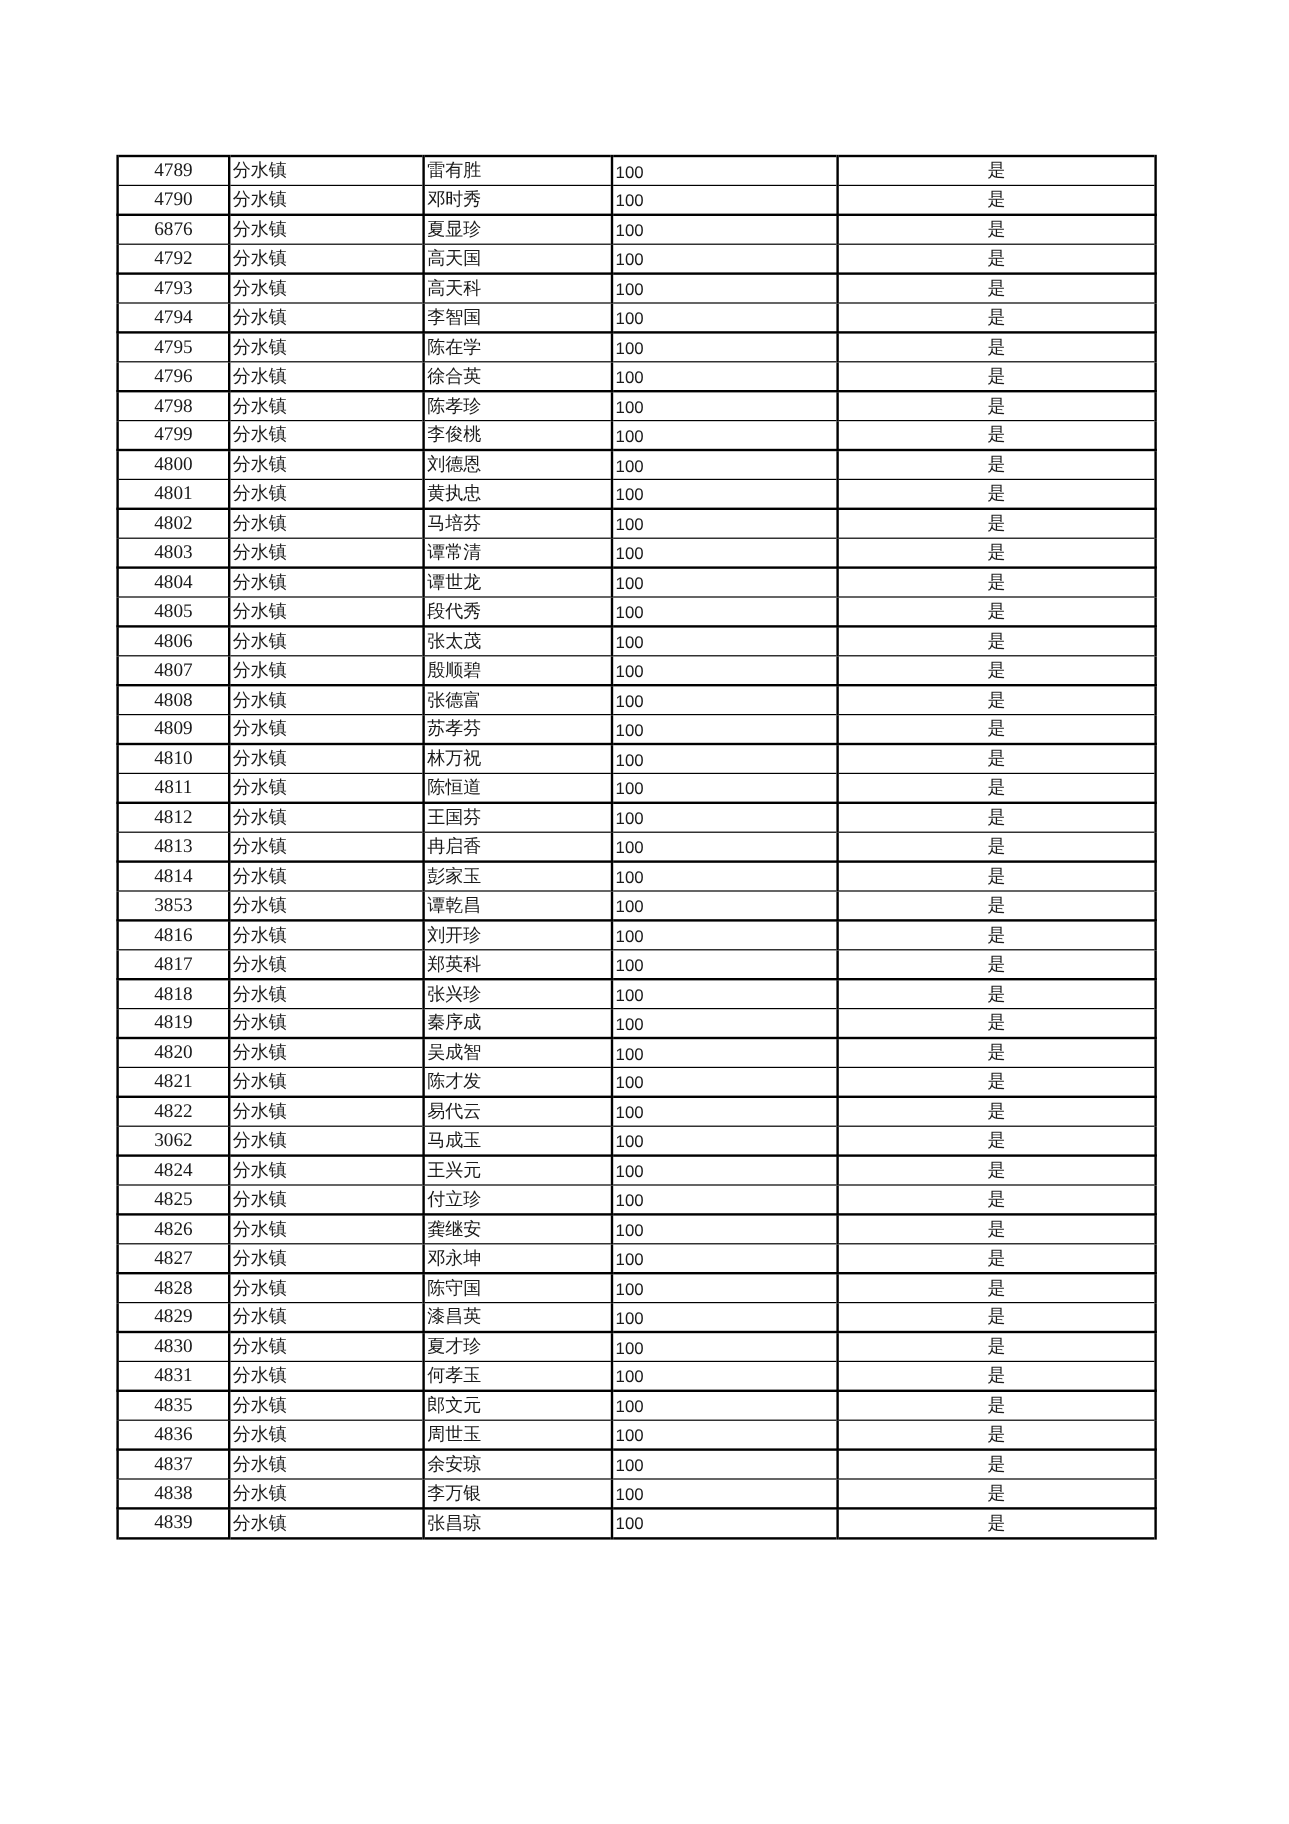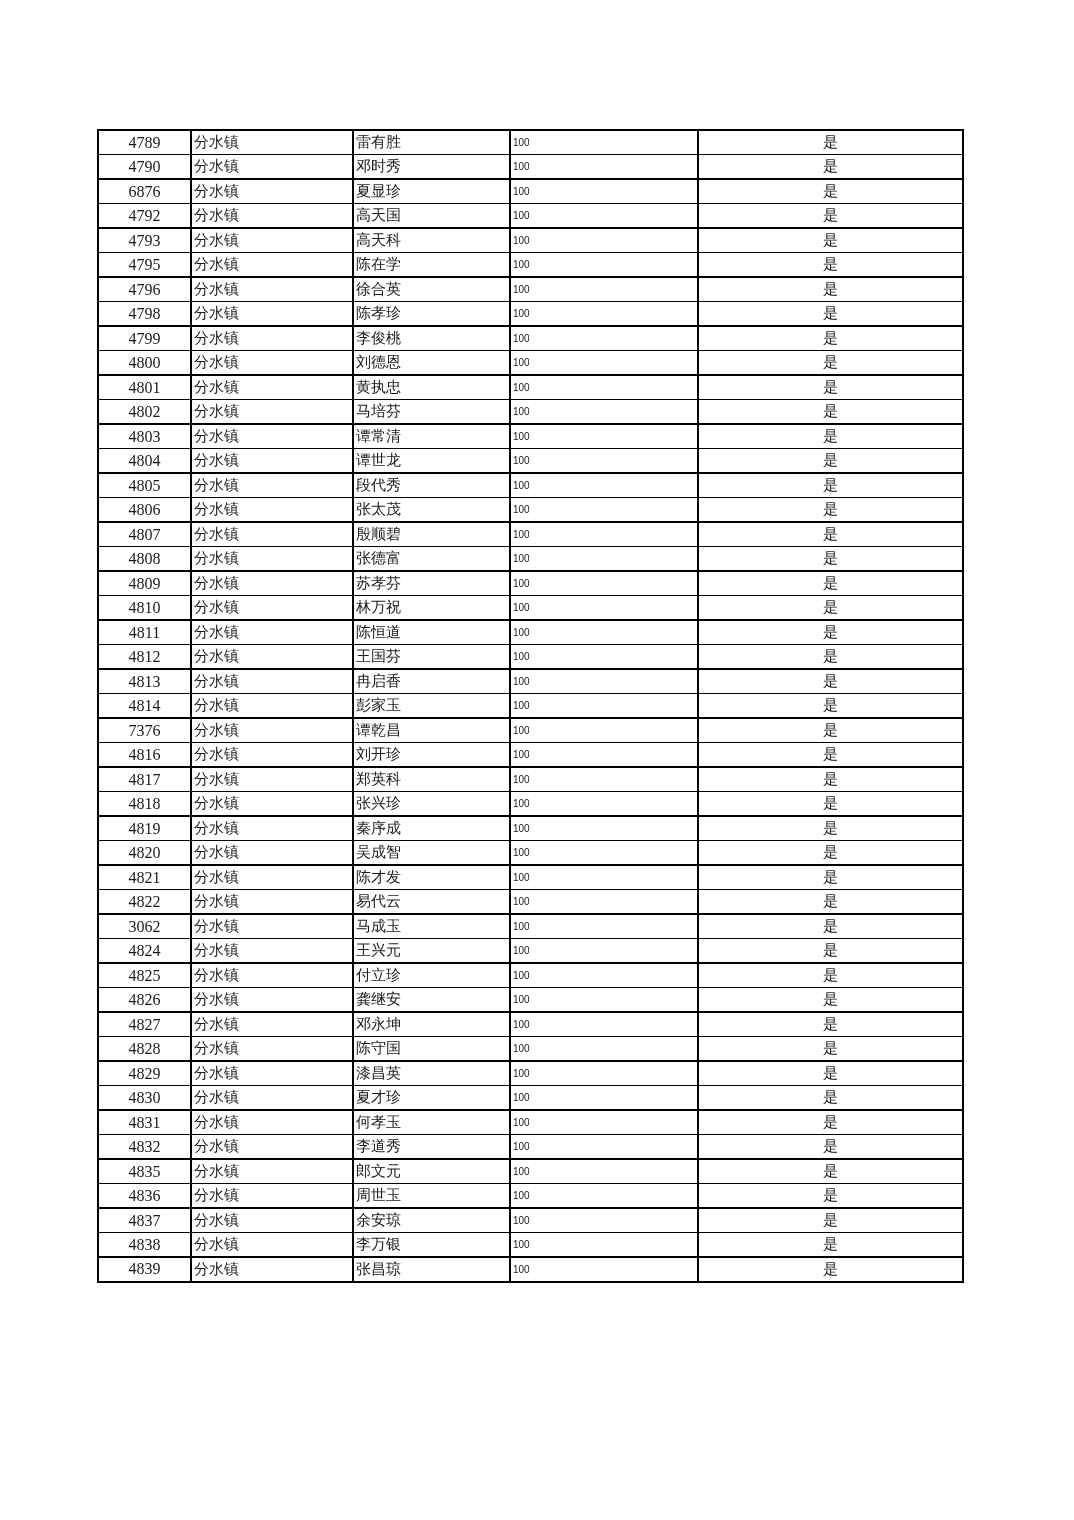--- a/index.html
+++ b/index.html
@@ -48,21 +48,21 @@
   td.col-town, td.col-name {
     text-align: left;
     padding-left: 4px;
     font-family: "Liberation Serif", "DejaVu Serif", serif;
     font-size: 15px;
   }
   td.col-score {
     text-align: left;
     padding-left: 3px;
     font-family: "Liberation Sans", "DejaVu Sans", sans-serif;
-    font-size: 10px;
+    font-size: 14px;
   }
   td.col-passed {
     text-align: center;
     font-family: "Liberation Serif", "DejaVu Serif", serif;
     font-size: 15px;
   }
 </style>
 </head>
 <body>
 
@@ -109,20 +109,27 @@
   </tr>
 
   <tr>
     <td class="col-id">4793</td>
     <td class="col-town">分水镇</td>
     <td class="col-name">高天科</td>
     <td class="col-score">100</td>
     <td class="col-passed">是</td>
   </tr>
 
+  <tr>
+    <td class="col-id">4794</td>
+    <td class="col-town">分水镇</td>
+    <td class="col-name">李智国</td>
+    <td class="col-score">100</td>
+    <td class="col-passed">是</td>
+  </tr>
 
   <tr>
     <td class="col-id">4795</td>
     <td class="col-town">分水镇</td>
     <td class="col-name">陈在学</td>
     <td class="col-score">100</td>
     <td class="col-passed">是</td>
   </tr>
 
   <tr>
@@ -264,21 +271,21 @@
 
   <tr>
     <td class="col-id">4814</td>
     <td class="col-town">分水镇</td>
     <td class="col-name">彭家玉</td>
     <td class="col-score">100</td>
     <td class="col-passed">是</td>
   </tr>
 
   <tr>
-    <td class="col-id">7376</td>
+    <td class="col-id">3853</td>
     <td class="col-town">分水镇</td>
     <td class="col-name">谭乾昌</td>
     <td class="col-score">100</td>
     <td class="col-passed">是</td>
   </tr>
 
   <tr>
     <td class="col-id">4816</td>
     <td class="col-town">分水镇</td>
     <td class="col-name">刘开珍</td>
@@ -399,27 +406,20 @@
   </tr>
 
   <tr>
     <td class="col-id">4831</td>
     <td class="col-town">分水镇</td>
     <td class="col-name">何孝玉</td>
     <td class="col-score">100</td>
     <td class="col-passed">是</td>
   </tr>
 
-  <tr>
-    <td class="col-id">4832</td>
-    <td class="col-town">分水镇</td>
-    <td class="col-name">李道秀</td>
-    <td class="col-score">100</td>
-    <td class="col-passed">是</td>
-  </tr>
 
 
 
   <tr>
     <td class="col-id">4835</td>
     <td class="col-town">分水镇</td>
     <td class="col-name">郎文元</td>
     <td class="col-score">100</td>
     <td class="col-passed">是</td>
   </tr>

